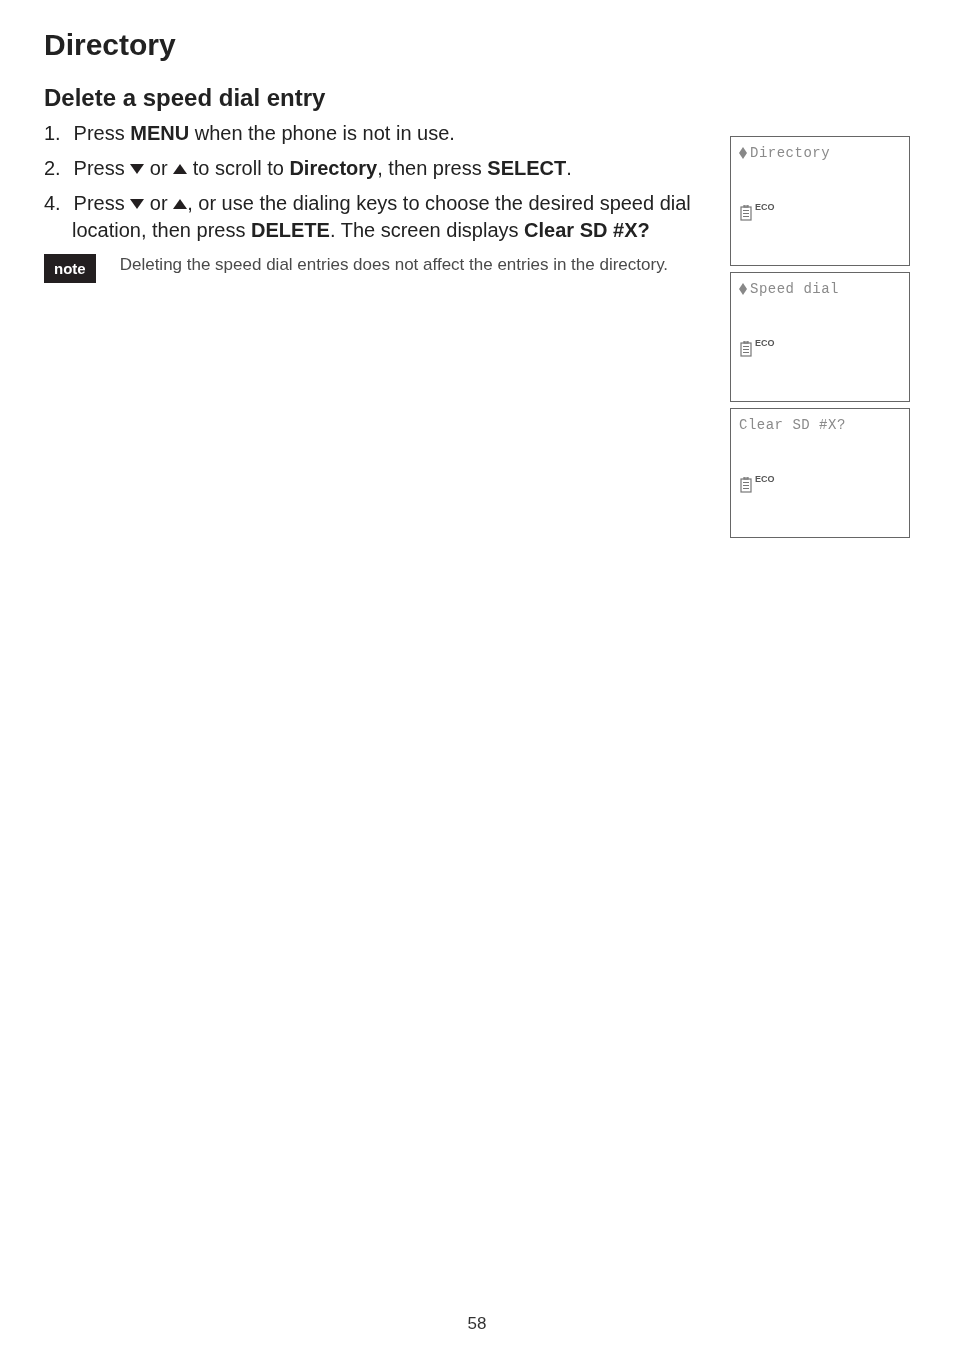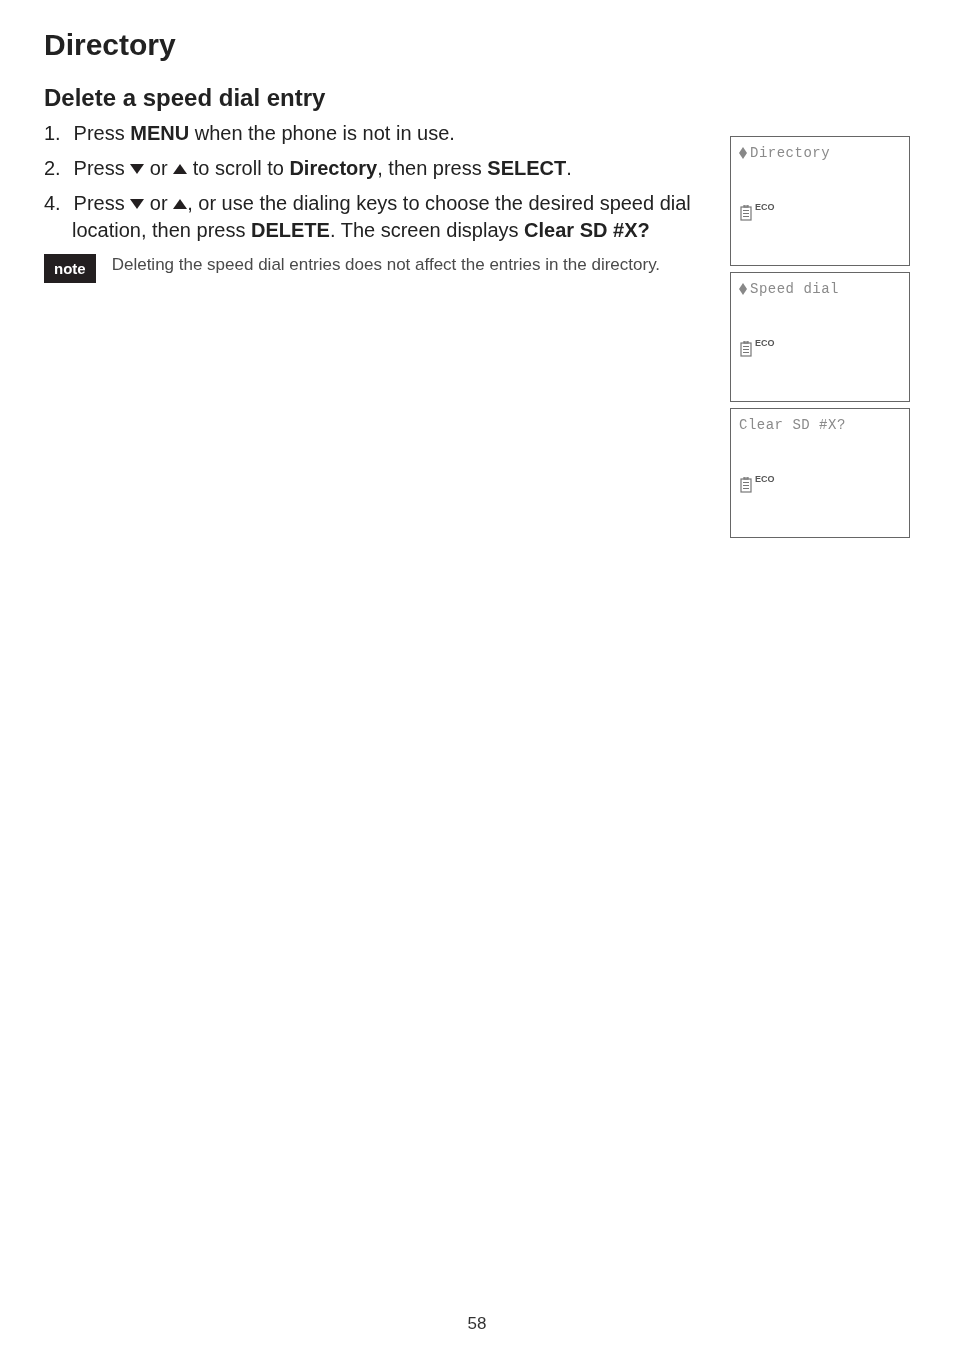--- a/index.html
+++ b/index.html
@@ -48,21 +48,21 @@
     }
     .arrow-icon {
       display: inline-block;
       vertical-align: middle;
       position: relative;
       top: -1px;
     }
     .note-row {
       display: flex;
       align-items: flex-start;
-      gap: 16px;
+      gap: 24px;
       margin-top: 10px;
     }
     .note-badge {
       background: #231f20;
       color: #ffffff;
       font-weight: bold;
       font-size: 15px;
       padding: 6px 10px;
       display: inline-block;
       min-width: 48px;

